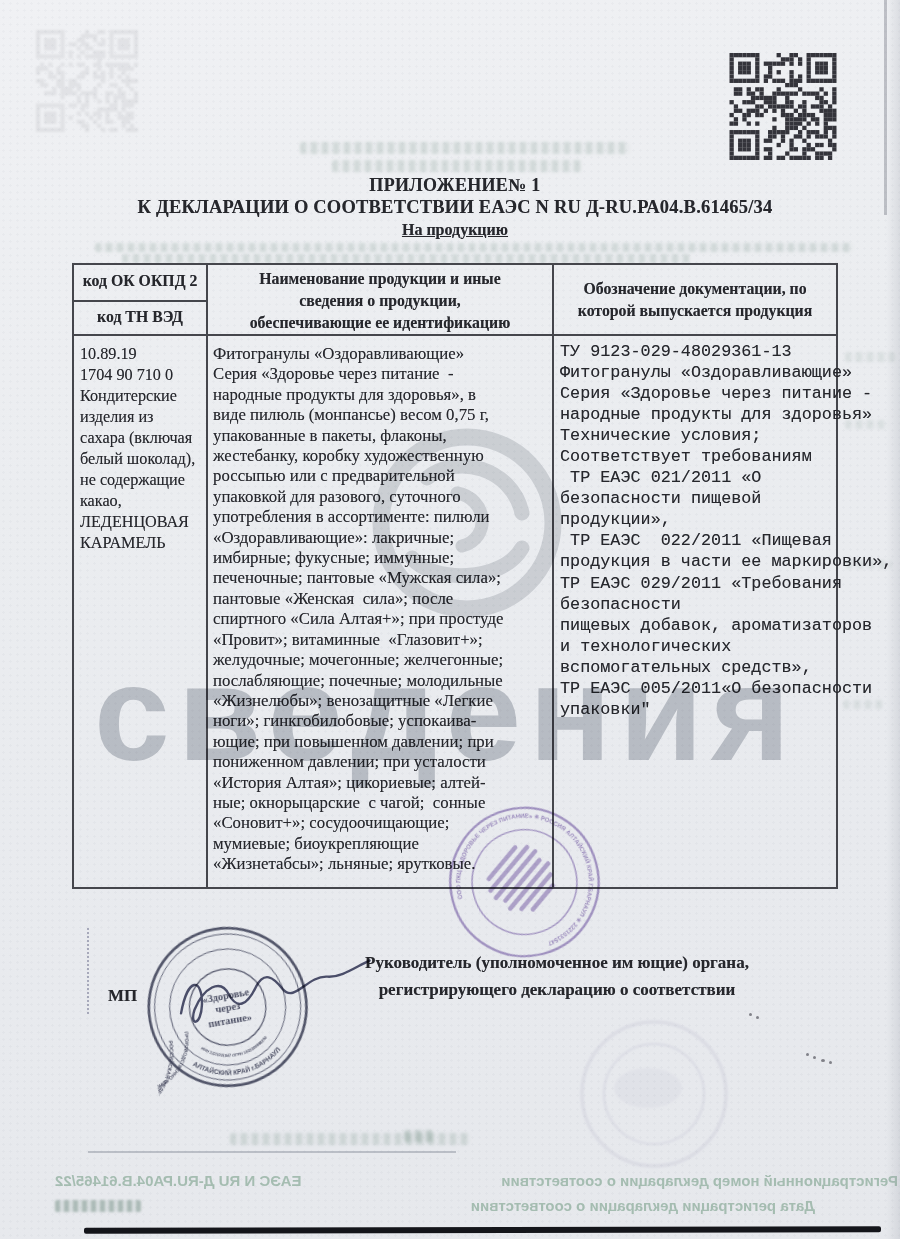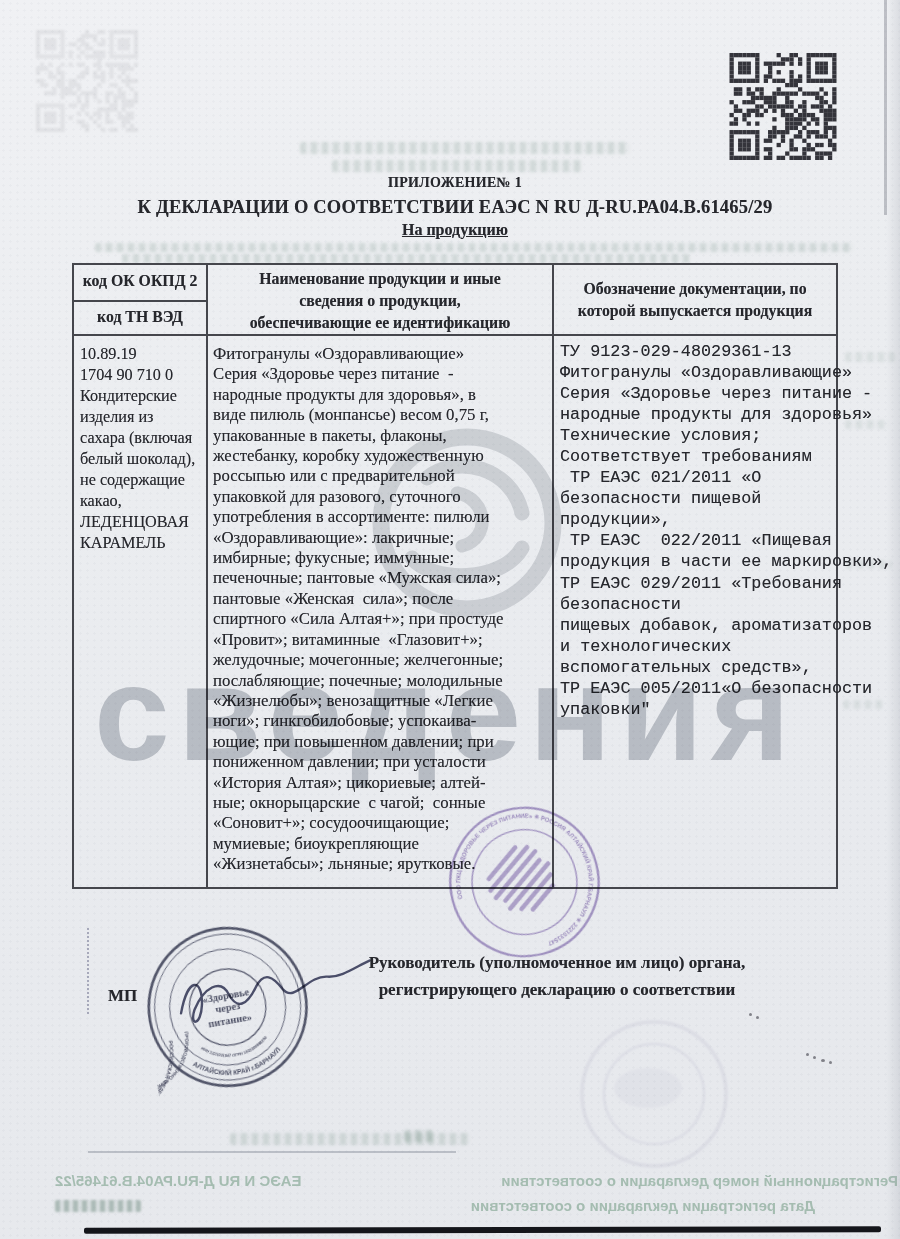--- a/index.html
+++ b/index.html
@@ -352,22 +352,22 @@
   <div class="smudge" style="left:300px;top:142px;width:330px;height:12px;"></div>
   <div class="smudge" style="left:332px;top:160px;width:250px;height:12px;"></div>
   <div class="smudge" style="left:95px;top:243px;width:758px;height:9px;"></div>
   <div class="smudge" style="left:122px;top:254px;width:568px;height:9px;"></div>
   <div class="smudge lite" style="left:845px;top:352px;width:50px;height:10px;"></div>
   <div class="smudge lite" style="left:845px;top:420px;width:44px;height:9px;"></div>
   <div class="smudge lite" style="left:846px;top:560px;width:46px;height:9px;"></div>
   <div class="smudge lite" style="left:843px;top:700px;width:40px;height:9px;"></div>
   <div class="abs" style="left:884px;top:0;width:3px;height:215px;background:rgba(130,134,144,.45);filter:blur(.4px);"></div>
 
-  <div class="abs ctr ink bold" style="left:72px;top:175px;width:766px;font-size:14px;letter-spacing:.3px;">ПРИЛОЖЕНИЕ№ 1</div>
-  <div class="abs ctr ink bold" style="left:50px;top:197px;width:810px;font-size:18.5px;letter-spacing:.2px;">К ДЕКЛАРАЦИИ О СООТВЕТСТВИИ ЕАЭС N RU Д-RU.РА04.В.61465/29</div>
+  <div class="abs ctr ink bold" style="left:72px;top:175px;width:766px;font-size:18px;letter-spacing:.3px;">ПРИЛОЖЕНИЕ№ 1</div>
+  <div class="abs ctr ink bold" style="left:50px;top:197px;width:810px;font-size:18.5px;letter-spacing:.2px;">К ДЕКЛАРАЦИИ О СООТВЕТСТВИИ ЕАЭС N RU Д-RU.РА04.В.61465/34</div>
   <div class="abs ctr ink bold" style="left:72px;top:221px;width:766px;font-size:16px;text-decoration:underline;">На продукцию</div>
 
   <div class="rule" style="left:72px;top:263px;width:766px;height:2px;"></div>
   <div class="rule" style="left:72px;top:887px;width:766px;height:2px;"></div>
   <div class="rule" style="left:72px;top:263px;width:2px;height:626px;"></div>
   <div class="rule" style="left:836px;top:263px;width:2px;height:626px;"></div>
   <div class="rule" style="left:206px;top:263px;width:2px;height:626px;"></div>
   <div class="rule" style="left:552px;top:263px;width:2px;height:626px;"></div>
   <div class="rule" style="left:72px;top:334px;width:766px;height:2px;"></div>
   <div class="rule" style="left:72px;top:300px;width:136px;height:2px;"></div>
@@ -463,21 +463,21 @@
         <rect x="47" y="66" width="66" height="4.5" rx="2.2"></rect>
         <rect x="51" y="75" width="58" height="4.5" rx="2.2"></rect>
         <rect x="48" y="84" width="64" height="4.5" rx="2.2"></rect>
         <rect x="55" y="93" width="50" height="4.5" rx="2.2"></rect>
         <rect x="62" y="102" width="36" height="4.5" rx="2.2"></rect>
       </g>
     </svg>
   </div>
 
   <div class="abs ink bold" style="left:108px;top:986px;font-size:17px;text-align:right;">МП</div>
-  <div class="abs ctr ink bold" style="left:307px;top:950px;width:500px;font-size:17px;line-height:26px;">Руководитель (уполномоченное им лицо) органа,</div>
+  <div class="abs ctr ink bold" style="left:307px;top:950px;width:500px;font-size:17px;line-height:26px;">Руководитель (уполномоченное им ющие) органа,</div>
   <div class="abs ctr ink bold" style="left:307px;top:977px;width:500px;font-size:17px;line-height:26px;">регистрирующего декларацию о соответствии</div>
 
   <div class="dotcol" style="left:87px;top:928px;height:86px;"></div>
 
   <div class="abs stamp" style="left:145px;top:924px;transform:rotate(-10deg);">
     <svg width="166" height="166" viewBox="0 0 200 200">
       <g fill="none" stroke="#3e4159" opacity=".85">
         <circle cx="100" cy="100" r="95" stroke-width="3.2"></circle>
         <circle cx="100" cy="100" r="88" stroke-width="1.1"></circle>
         <circle cx="100" cy="100" r="70" stroke-width="1.1"></circle>

